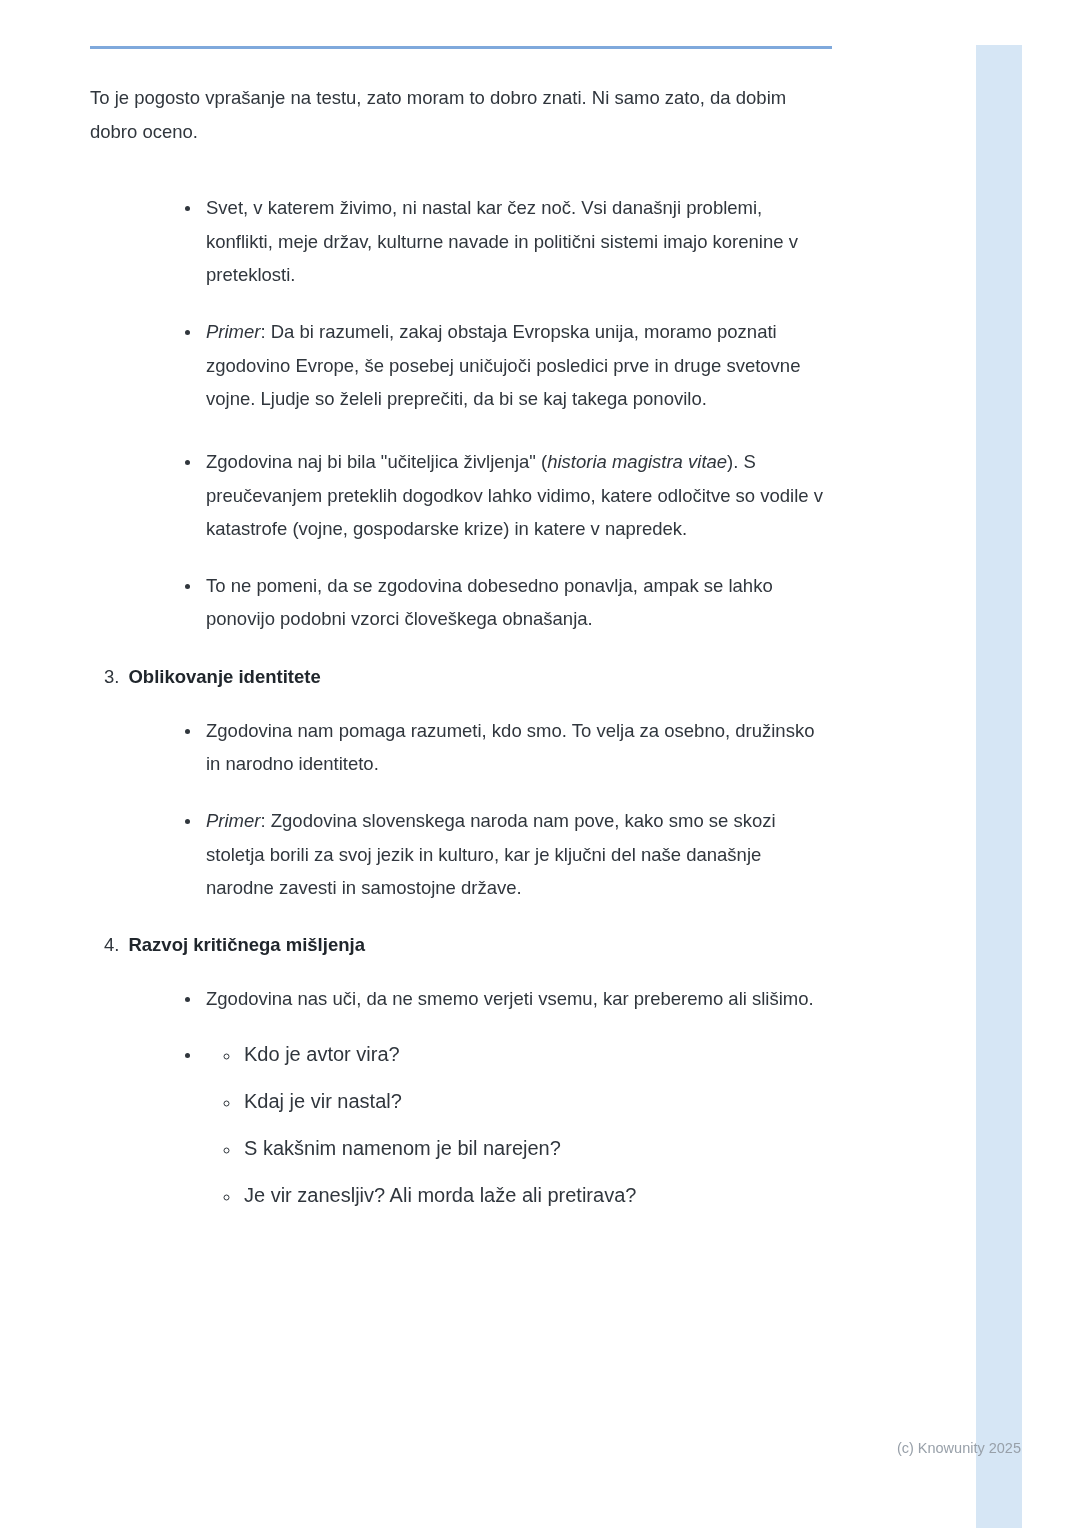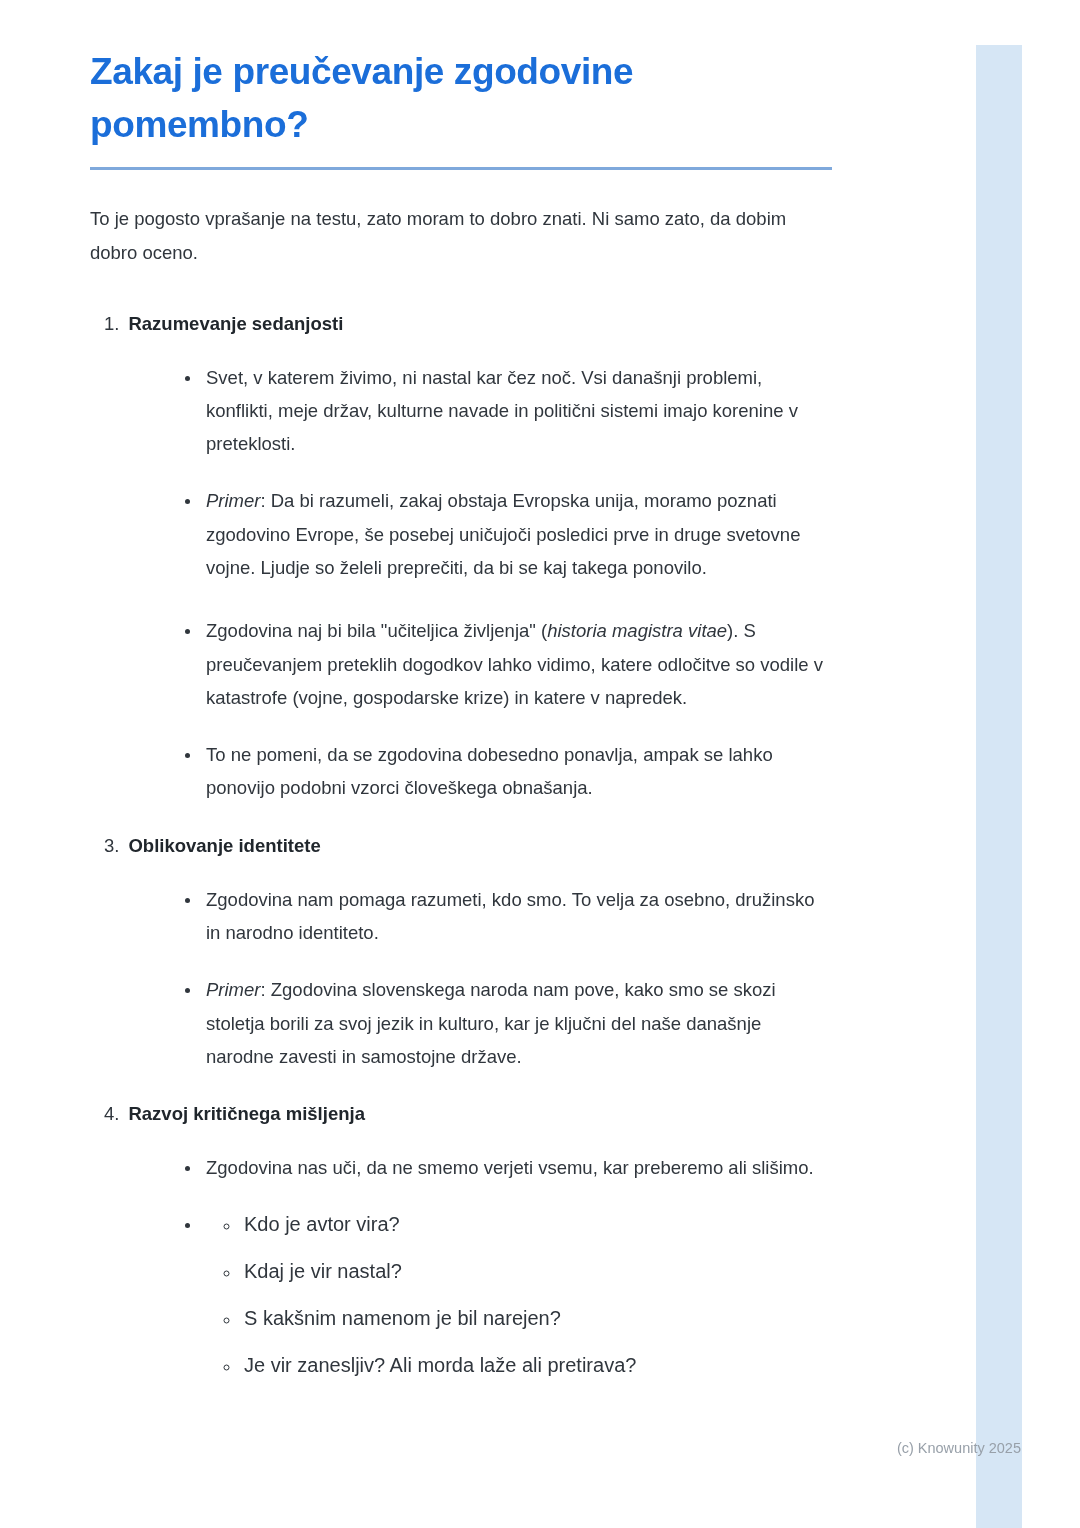--- a/index.html
+++ b/index.html
@@ -111,26 +111,24 @@
     font-size: 14.5px;
   }
 </style>
 </head>
 <body>
 
 <div class="page">
   <div class="side-strip"></div>
 
   <div class="content">
-    <h1 class="doc-title">Zakaj je preučevanje zgodovine pomembno?</h1>
     <hr class="title-divider">
     <p class="intro">To je pogosto vprašanje na testu, zato moram to dobro znati. Ni samo zato, da dobim dobro oceno.</p>
     <ol class="sections">
         <li class="section-item">
-          <div class="heading-line"><span class="num">1.</span><span class="sec-title">Razumevanje sedanjosti</span></div>
           <ul class="bullets">
             <li><span>Svet, v katerem živimo, ni nastal kar čez noč. Vsi današnji problemi, konflikti, meje držav, kulturne navade in politični sistemi imajo korenine v preteklosti.</span></li>
             <li><em>Primer</em><span>: Da bi razumeli, zakaj obstaja Evropska unija, moramo poznati zgodovino Evrope, še posebej uničujoči posledici prve in druge svetovne vojne. Ljudje so želeli preprečiti, da bi se kaj takega ponovilo.</span></li>
           </ul>
         </li>
         <li class="section-item">
           <ul class="bullets">
             <li><span>Zgodovina naj bi bila "učiteljica življenja" (</span><em>historia magistra vitae</em><span>). S preučevanjem preteklih dogodkov lahko vidimo, katere odločitve so vodile v katastrofe (vojne, gospodarske krize) in katere v napredek.</span></li>
             <li><span>To ne pomeni, da se zgodovina dobesedno ponavlja, ampak se lahko ponovijo podobni vzorci človeškega obnašanja.</span></li>
           </ul>

